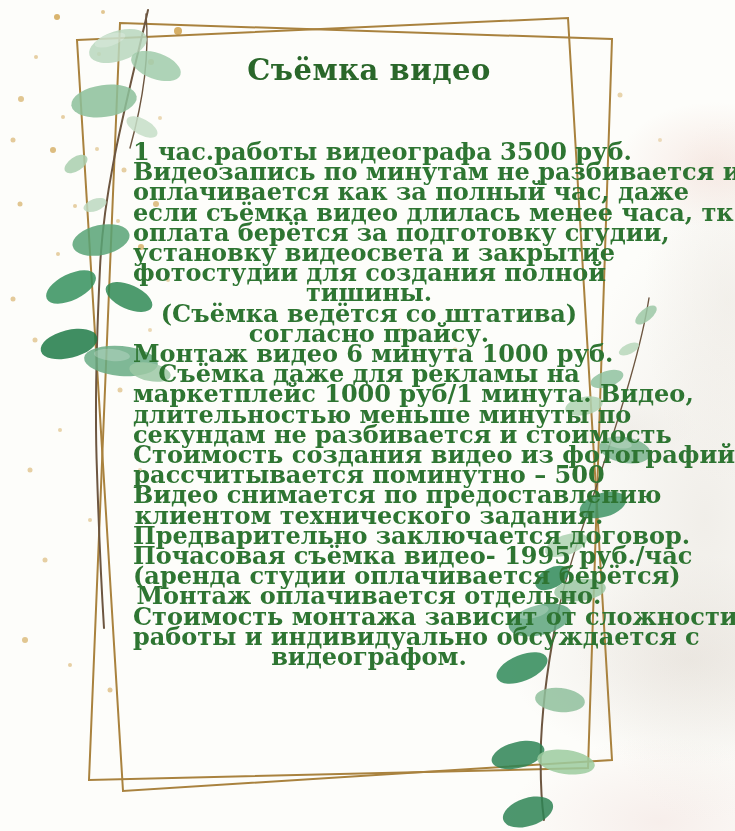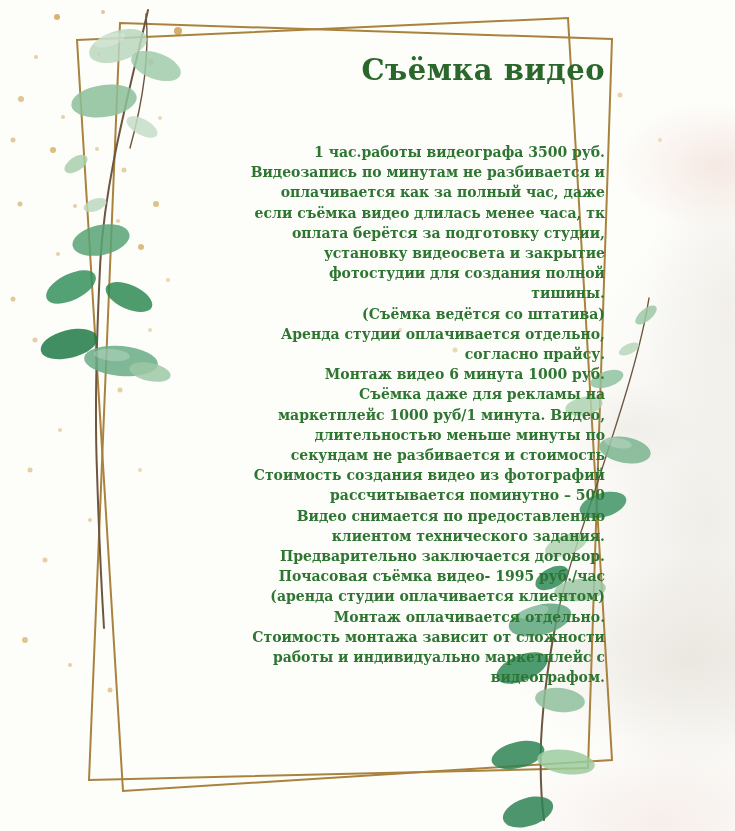--- a/index.html
+++ b/index.html
@@ -34,34 +34,34 @@
   svg.decor{position:absolute;left:0;top:0;}
   .frame{fill:none;stroke:var(--frame-gold);stroke-width:2;}
   .speck{fill:var(--speckle-gold);}
   .stem{fill:none;stroke:var(--stem-brown);stroke-width:2;stroke-linecap:round;}
   .stem.thin{stroke-width:1.4;}
   .leaf{fill-opacity:.85;}
   .leaf-hi{fill:#ffffff;opacity:.22;}
 
   .content{
     position:absolute;left:133px;top:0;width:472px;height:831px;
-    text-align:right;
+    text-align:center;
   }
   .title{
     position:absolute;top:53px;left:0;right:0;
     margin:0;
     font-size:29px;font-weight:700;
     letter-spacing:.5px;
     color:var(--title-green);
     white-space:nowrap;
   }
   .body-text{
     position:absolute;top:142px;left:0;right:0;
     color:var(--text-green);
-    font-size:14px;font-weight:700;
+    font-size:24px;font-weight:700;
     line-height:20.2px;
   }
   .line{white-space:nowrap;}
 </style>
 </head>
 <body>
 
 <div class="canvas">
 
   <svg class="decor" width="735" height="831" viewBox="0 0 735 831">
@@ -156,34 +156,33 @@
     <div class="body-text">
       <div class="line">1 час.работы видеографа 3500 руб.</div>
       <div class="line">Видеозапись по минутам не разбивается и</div>
       <div class="line">оплачивается как за полный час, даже</div>
       <div class="line">если съёмка видео длилась менее часа, тк</div>
       <div class="line">оплата берётся за подготовку студии,</div>
       <div class="line">установку видеосвета и закрытие</div>
       <div class="line">фотостудии для создания полной</div>
       <div class="line">тишины.</div>
       <div class="line">(Съёмка ведётся со штатива)</div>
-      <div class="line">Аренда студии оплачивается отдельно,</div>
       <div class="line">согласно прайсу.</div>
       <div class="line">Монтаж видео 6 минута 1000 руб.</div>
       <div class="line">Съёмка даже для рекламы на</div>
       <div class="line">маркетплейс 1000 руб/1 минута. Видео,</div>
       <div class="line">длительностью меньше минуты по</div>
       <div class="line">секундам не разбивается и стоимость</div>
       <div class="line">Стоимость создания видео из фотографий</div>
       <div class="line">рассчитывается поминутно – 500</div>
       <div class="line">Видео снимается по предоставлению</div>
       <div class="line">клиентом технического задания.</div>
       <div class="line">Предварительно заключается договор.</div>
       <div class="line">Почасовая съёмка видео- 1995 руб./час</div>
-      <div class="line">(аренда студии оплачивается клиентом)</div>
+      <div class="line">(аренда студии оплачивается берётся)</div>
       <div class="line">Монтаж оплачивается отдельно.</div>
       <div class="line">Стоимость монтажа зависит от сложности</div>
-      <div class="line">работы и индивидуально маркетплейс с</div>
+      <div class="line">работы и индивидуально обсуждается с</div>
       <div class="line">видеографом.</div>
     </div>
   </div>
 
 </div>
 
 </body></html>

